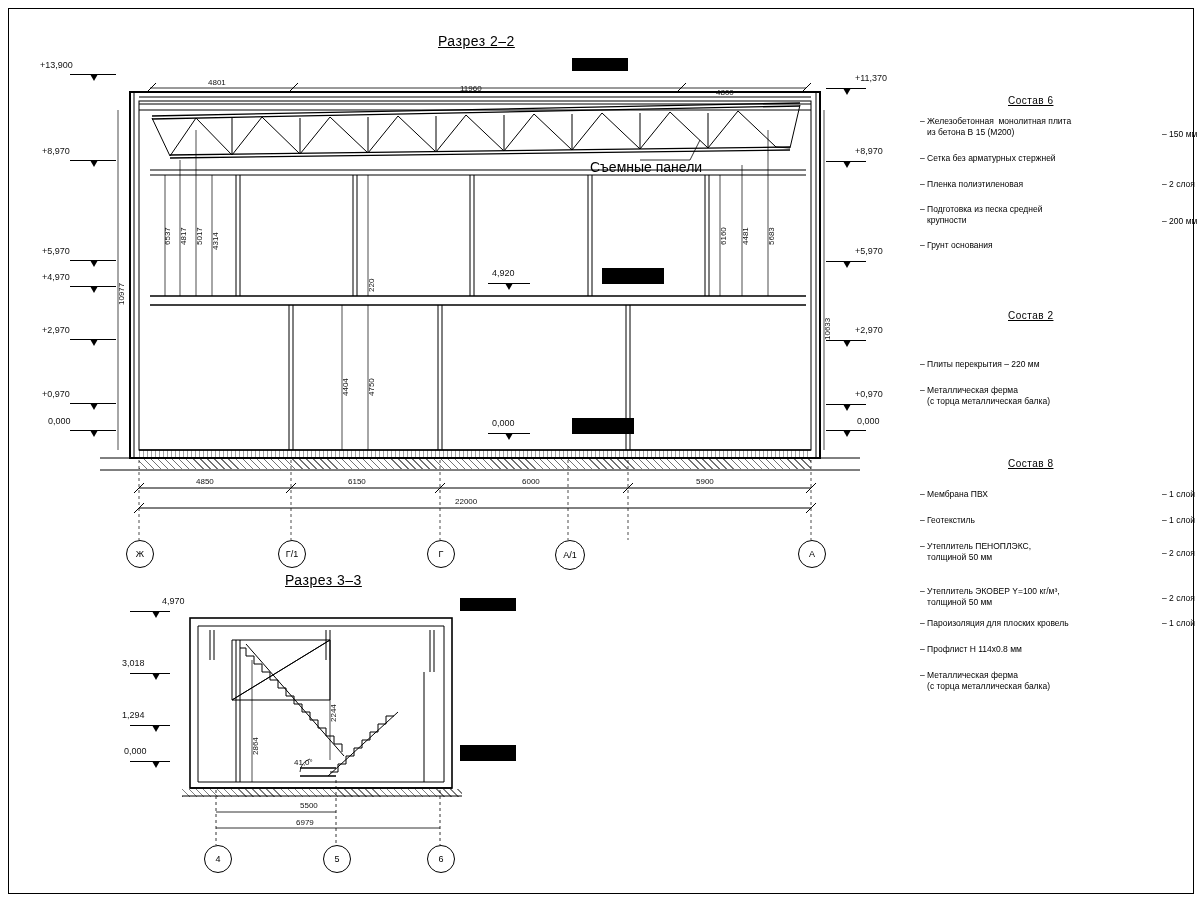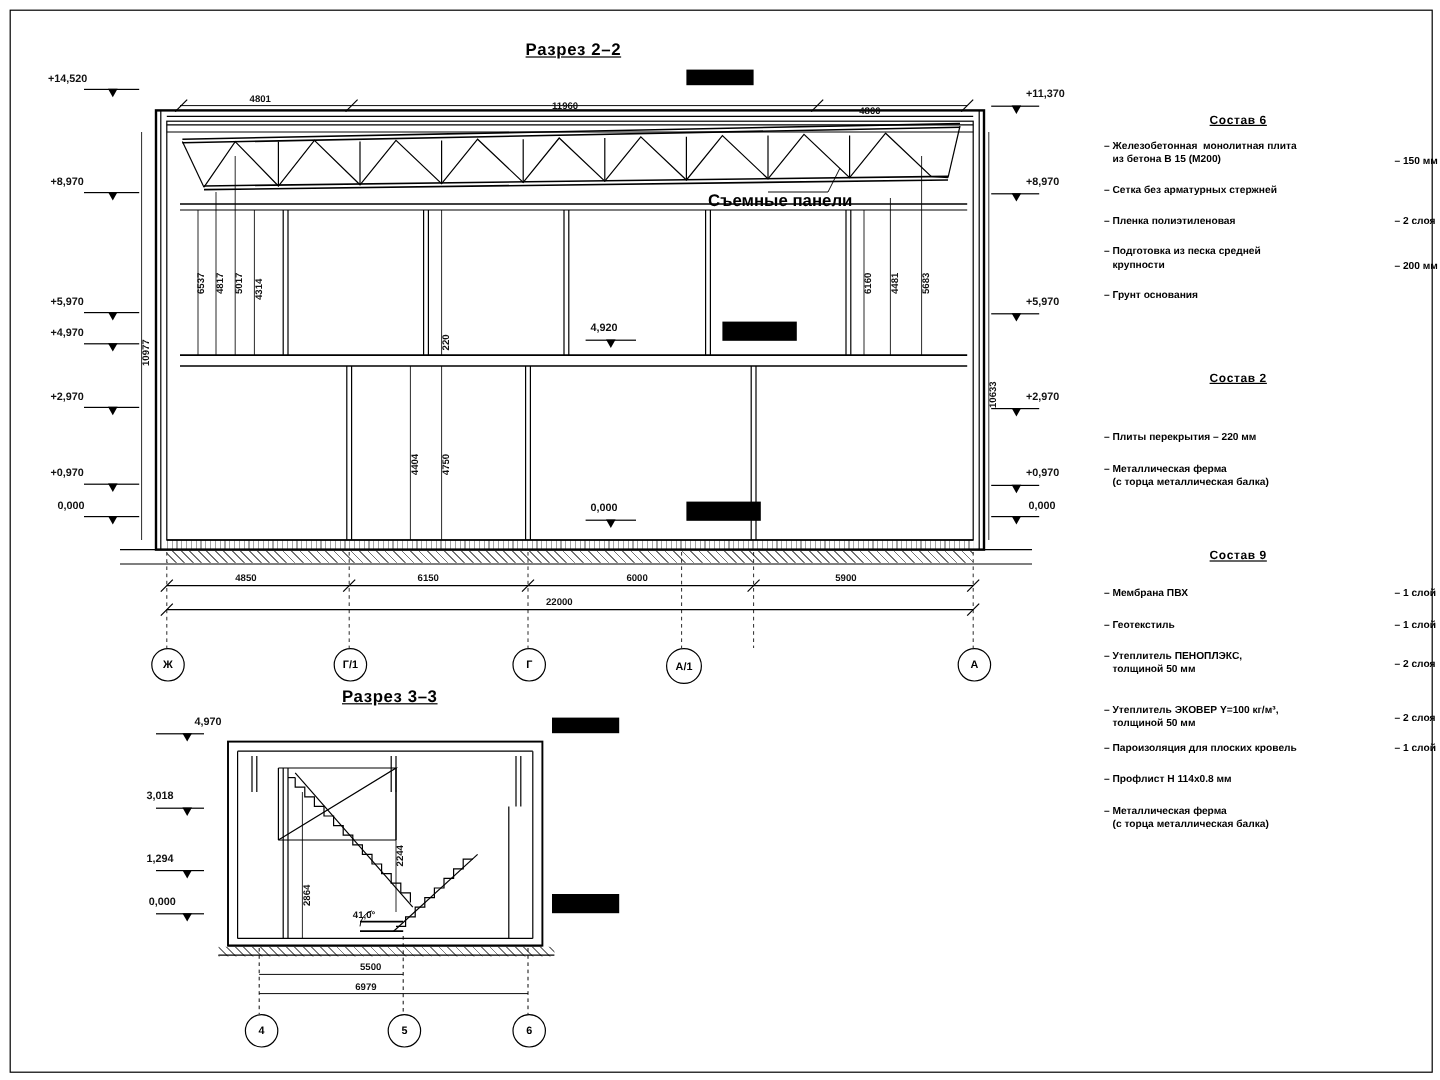--- a/index.html
+++ b/index.html
@@ -1,18 +1,18 @@
 <!DOCTYPE html>
 <html><head>
 <meta charset="utf-8">
 <style>
   html,body{margin:0;padding:0;background:#ffffff;}
   body{width:1200px;height:900px;position:relative;overflow:hidden;
        font-family:"Liberation Sans", sans-serif;color:#000;}
-  #sheet{position:absolute;inset:0;font-weight:bold;}
+  #sheet{position:absolute;inset:0;}
   .frame{position:absolute;left:8px;top:8px;width:1184px;height:884px;border:1px solid #000;}
   .title{position:absolute;font-size:14px;letter-spacing:.5px;text-decoration:underline;white-space:nowrap;}
   .dim{position:absolute;font-size:8px;white-space:nowrap;color:#111;}
   .dimv{position:absolute;font-size:8px;white-space:nowrap;color:#111;transform-origin:0 0;transform:rotate(-90deg);}
   .lvl{position:absolute;font-size:9px;white-space:nowrap;color:#111;}
   .hline{position:absolute;height:0;border-top:1px solid #000;}
   .blk{position:absolute;background:#000;}
   .circ{position:absolute;border:1px solid #000;border-radius:50%;display:flex;align-items:center;justify-content:center;font-size:9px;}
   .hatch{position:absolute;background:repeating-linear-gradient(45deg,#000 0 1px,transparent 1px 5px);}
   .hatch2{position:absolute;background:repeating-linear-gradient(90deg,#000 0 1px,transparent 1px 4px);}
@@ -138,21 +138,21 @@
       </g>
       <g stroke-width="0.7">
         <line x1="720" y1="175" x2="720" y2="296"></line>
         <line x1="742" y1="165" x2="742" y2="296"></line>
         <line x1="768" y1="130" x2="768" y2="296"></line>
         <line x1="824" y1="110" x2="824" y2="450"></line>
       </g>
     </g>
   </svg>
 
-  <div class="lvl" style="left:40px;top:60px;">+14,520</div>
+  <div class="lvl" style="left:40px;top:60px;">+13,900</div>
   <div class="arrowdn" style="left:90px;top:74px;"></div>
   <div class="hline" style="left:70px;top:74px;width:46px;"></div>
 
   <div class="lvl" style="left:42px;top:146px;">+8,970</div>
   <div class="arrowdn" style="left:90px;top:160px;"></div>
   <div class="hline" style="left:70px;top:160px;width:46px;"></div>
 
   <div class="lvl" style="left:42px;top:246px;">+5,970</div>
   <div class="arrowdn" style="left:90px;top:260px;"></div>
   <div class="hline" style="left:70px;top:260px;width:46px;"></div>
@@ -366,21 +366,21 @@
   <div class="legend-item" style="left:920px;top:204px;">– Подготовка из песка средней
    крупности</div>
   <div class="legend-item" style="left:1162px;top:216px;">– 200 мм</div>
   <div class="legend-item" style="left:920px;top:240px;">– Грунт основания</div>
 
   <div class="title" style="left:1008px;top:310px;font-size:10px;">Состав 2</div>
   <div class="legend-item" style="left:920px;top:359px;">– Плиты перекрытия – 220 мм</div>
   <div class="legend-item" style="left:920px;top:385px;">– Металлическая ферма
    (с торца металлическая балка)</div>
 
-  <div class="title" style="left:1008px;top:458px;font-size:10px;">Состав 9</div>
+  <div class="title" style="left:1008px;top:458px;font-size:10px;">Состав 8</div>
   <div class="legend-item" style="left:920px;top:489px;">– Мембрана ПВХ</div>
   <div class="legend-item" style="left:1162px;top:489px;">– 1 слой</div>
   <div class="legend-item" style="left:920px;top:515px;">– Геотекстиль</div>
   <div class="legend-item" style="left:1162px;top:515px;">– 1 слой</div>
   <div class="legend-item" style="left:920px;top:541px;">– Утеплитель ПЕНОПЛЭКС,
    толщиной 50 мм</div>
   <div class="legend-item" style="left:1162px;top:548px;">– 2 слоя</div>
   <div class="legend-item" style="left:920px;top:586px;">– Утеплитель ЭКОВЕР Y=100 кг/м³,
    толщиной 50 мм</div>
   <div class="legend-item" style="left:1162px;top:593px;">– 2 слоя</div>

